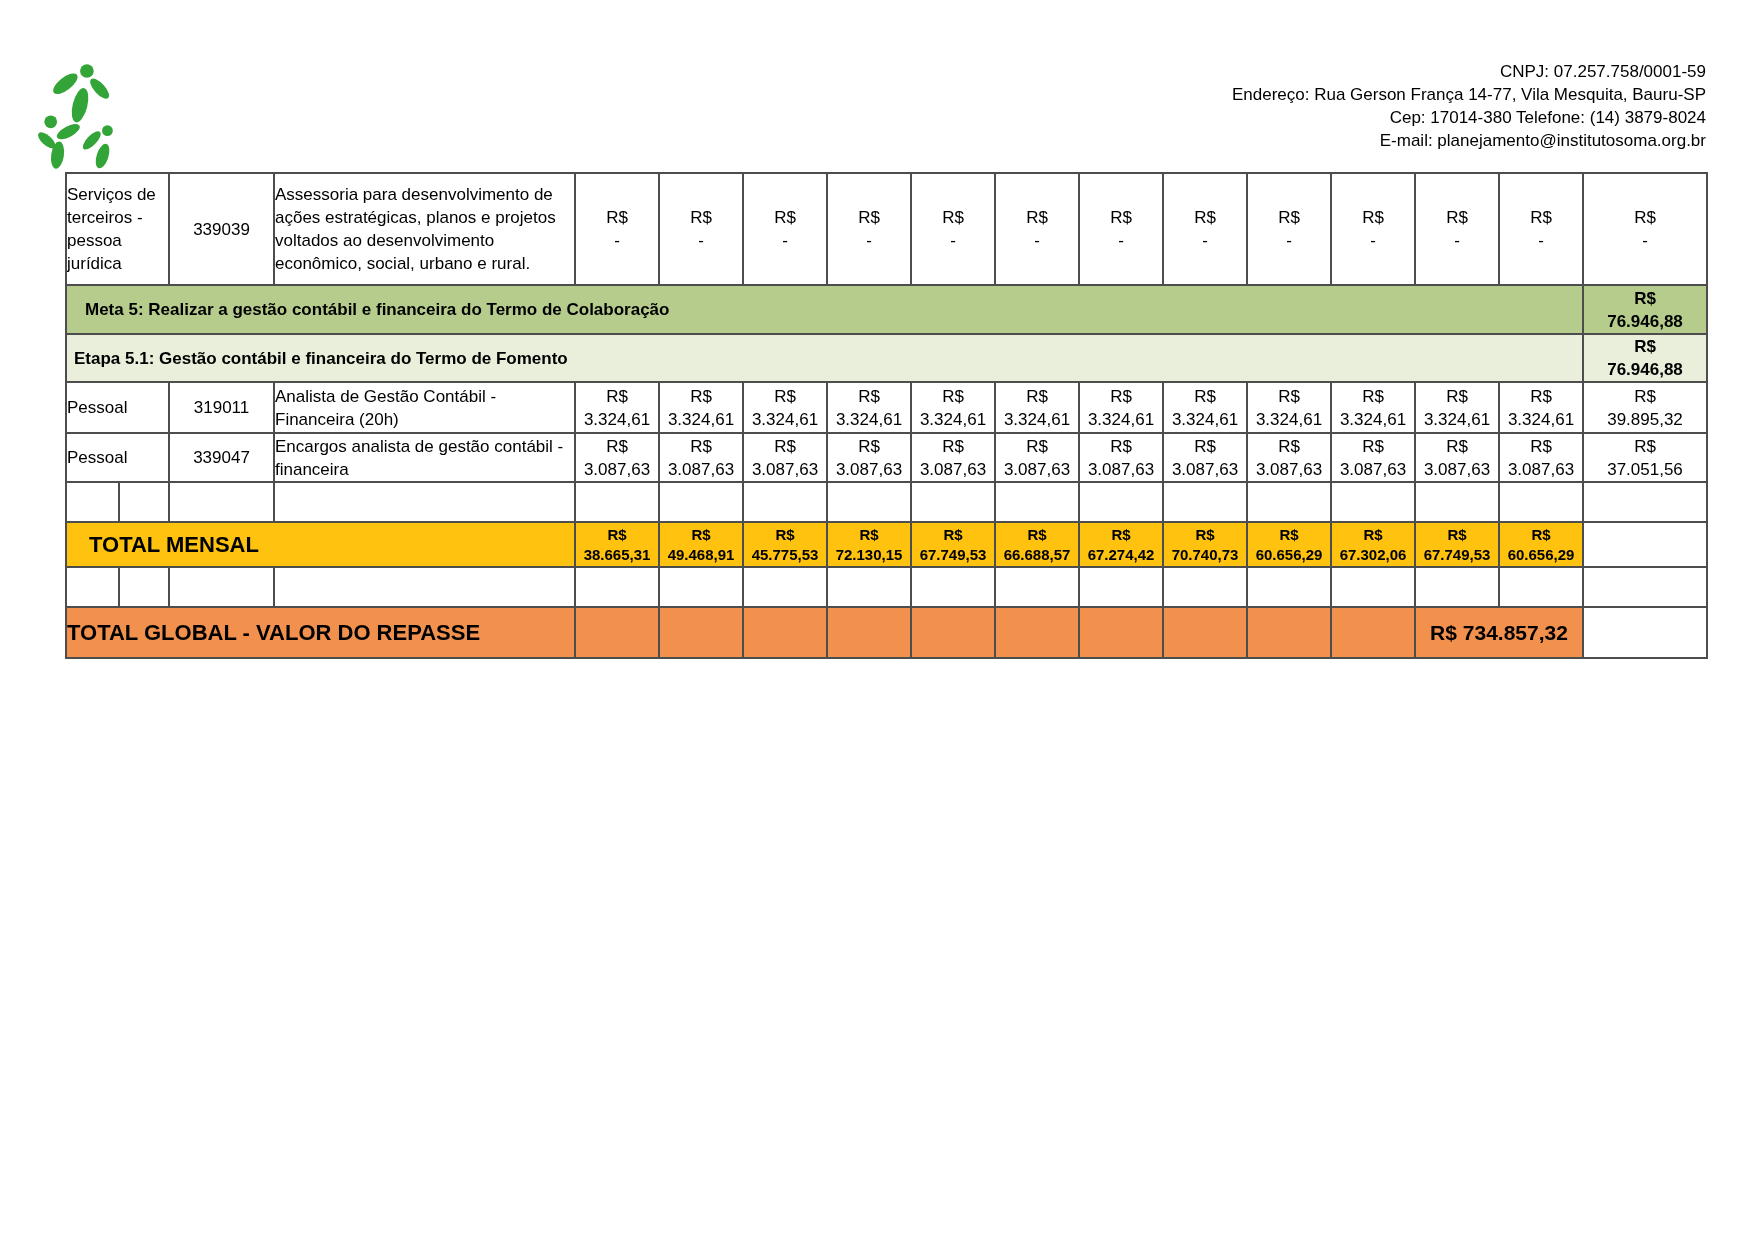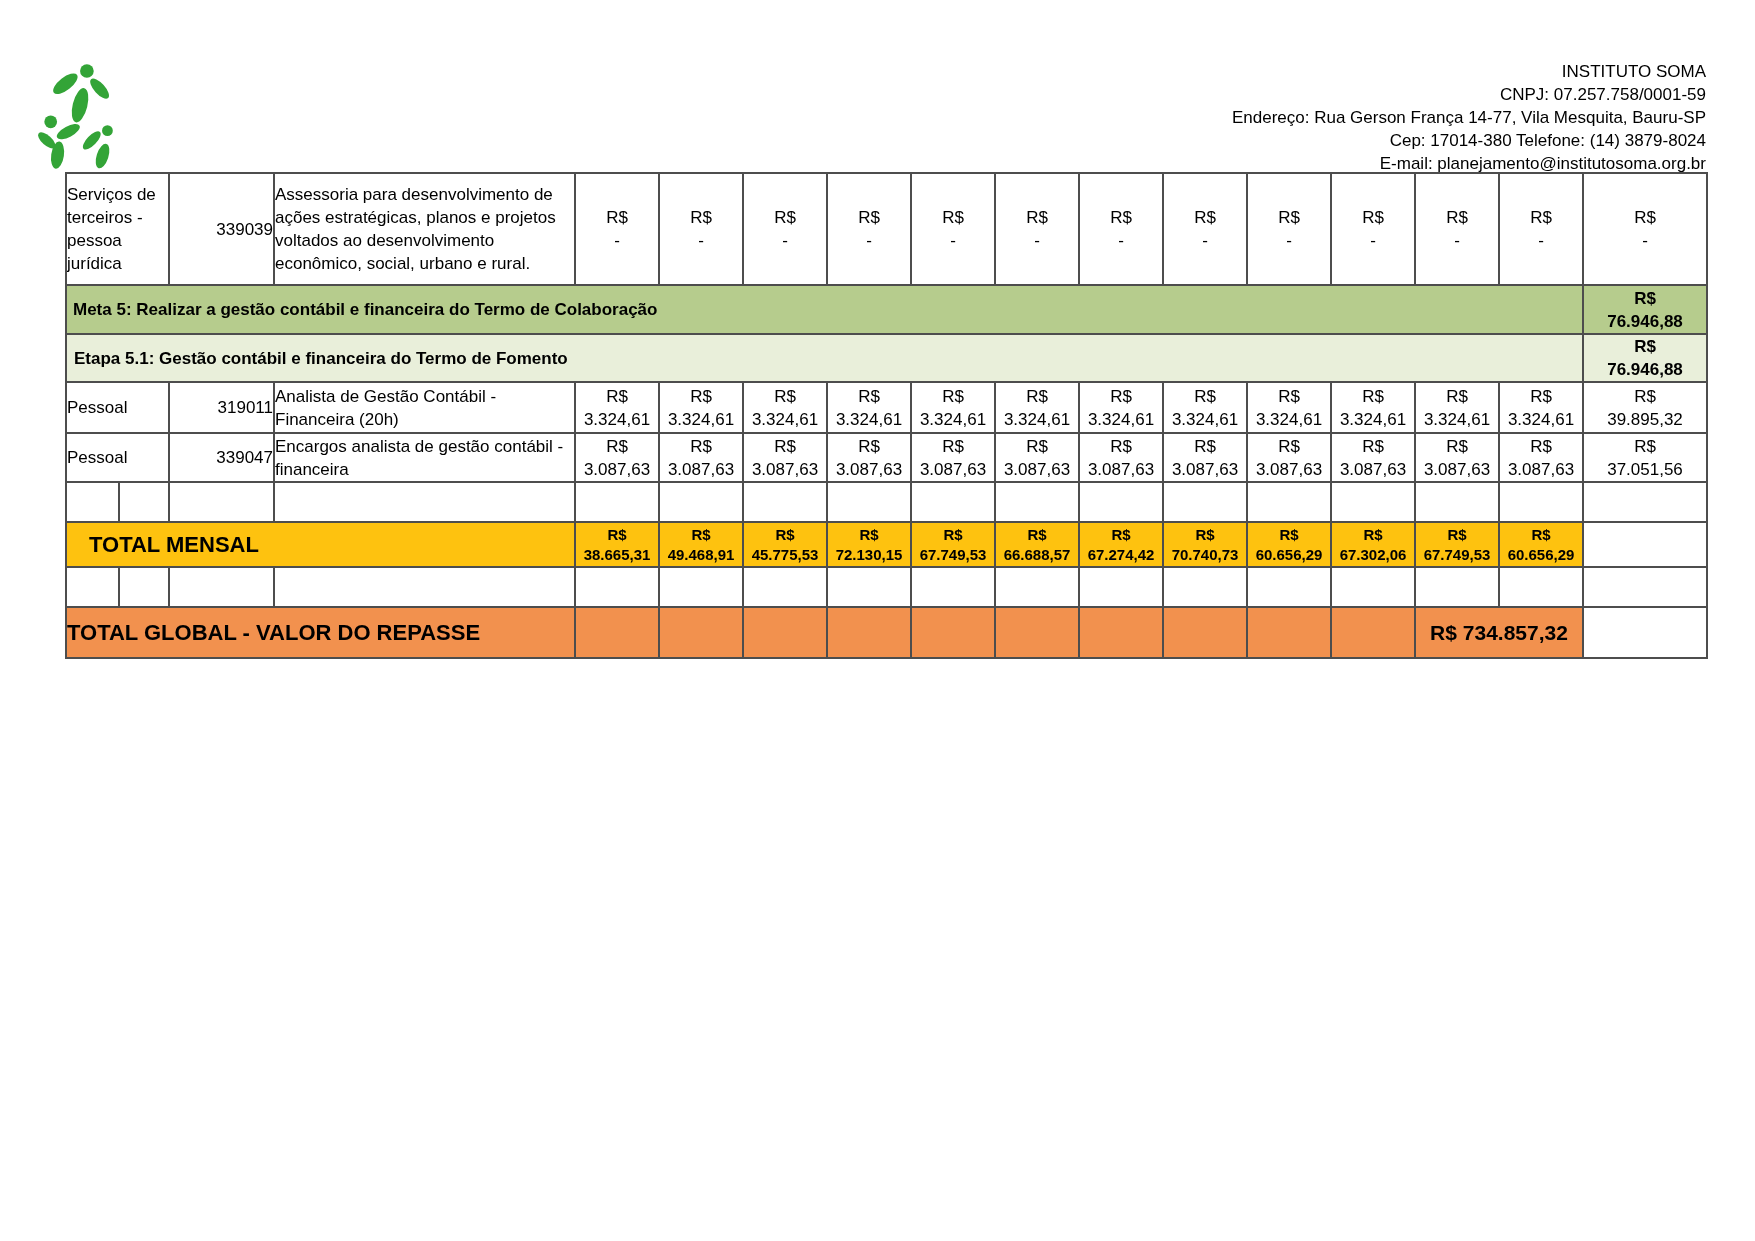--- a/index.html
+++ b/index.html
@@ -19,28 +19,28 @@
   .org-header { position: absolute; top: 60px; right: 49px; text-align: right;
                 font-size: 17px; line-height: 23px; color: #000; z-index: 3; white-space: nowrap; }
 
   
   table.budget { position: absolute; left: 65px; top: 172px; width: 1641px;
                  border-collapse: collapse; table-layout: fixed; z-index: 1; }
   table.budget td { border: 2px solid #4d4d4d; padding: 0; overflow: hidden;
                     font-size: 17px; line-height: 23px; vertical-align: middle; }
 
   td.cat  { text-align: left; padding: 2px 4px 2px 7px; }
-  td.code { text-align: right; }
+  td.code { text-align: center; }
   td.desc { text-align: left; padding: 3px 24px 3px 8px; margin-left: 40px; }
 
   td.money { text-align: center; }
   td.money .cur { display: block; text-align: center; }
   td.money .amt { display: block; text-align: center; }
 
-  tr.r-meta td.label  { background: #b6cc8d; font-weight: 700; padding-left: 6px; }
+  tr.r-meta td.label  { background: #b6cc8d; font-weight: 700; padding-left: 18px; }
   tr.r-meta td.money  { background: #b6cc8d; font-weight: 700; }
   tr.r-etapa td.label { background: #e9efda; font-weight: 700; padding-left: 7px; }
   tr.r-etapa td.money { background: #e9efda; font-weight: 700; }
 
   tr.r-tmensal td { background: #fec20f; }
   tr.r-tmensal td.label { font-weight: 700; font-size: 22px; padding-left: 22px; }
   tr.r-tmensal td.money { font-weight: 700; font-size: 15px; line-height: 20px; }
   tr.r-tmensal td.blank-total { background: #ffffff; }
 
   tr.r-tglobal td { background: #f2914e; }
@@ -67,21 +67,20 @@
         <ellipse cx="9" cy="80" rx="11" ry="5" transform="rotate(42 9 80)"></ellipse>
         <ellipse cx="20" cy="95" rx="6.5" ry="14" transform="rotate(8 20 95)"></ellipse>
         <circle cx="71" cy="70" r="5.5"></circle>
         <ellipse cx="55" cy="80" rx="12" ry="5" transform="rotate(-46 55 80)"></ellipse>
         <ellipse cx="66" cy="96" rx="6" ry="13" transform="rotate(18 66 96)"></ellipse>
       </g>
     </svg>
   </div>
 
   <div class="org-header">
-    <div>INSTITUTO SOMA</div>
     <div>CNPJ: 07.257.758/0001-59</div>
     <div>Endereço: Rua Gerson França 14-77, Vila Mesquita, Bauru-SP</div>
     <div>Cep: 17014-380 Telefone: (14) 3879-8024</div>
     <div>E-mail: planejamento@institutosoma.org.br</div>
   </div>
 
   <table class="budget">
     <colgroup>
       <col style="width:53px">
         <col style="width:50px">

